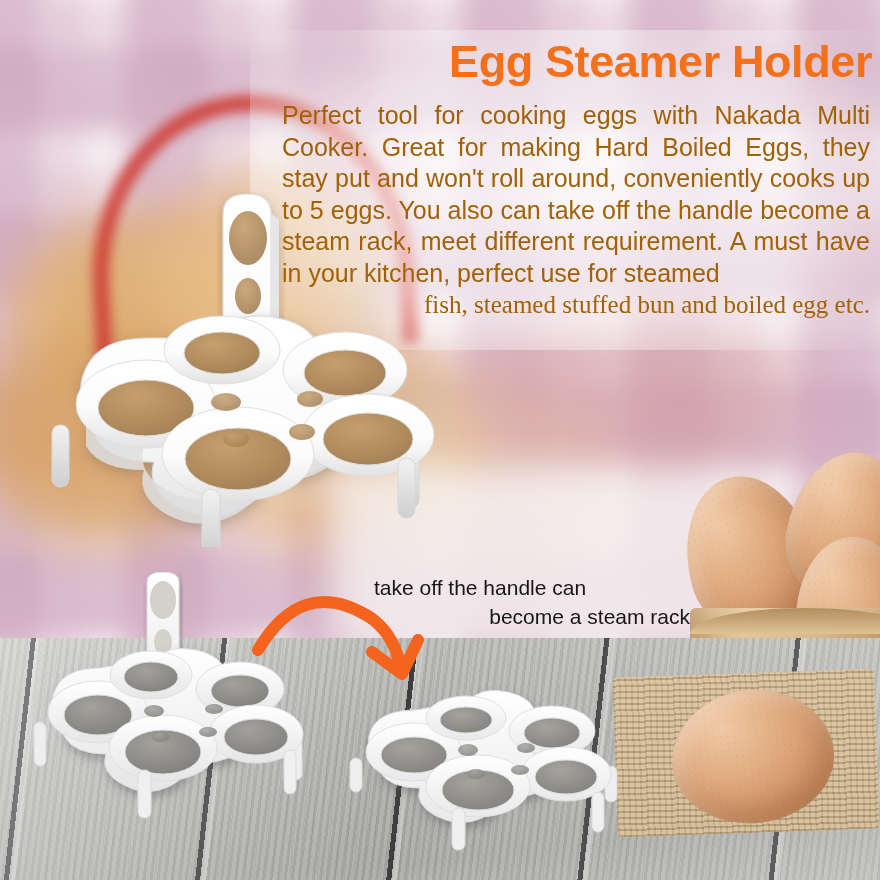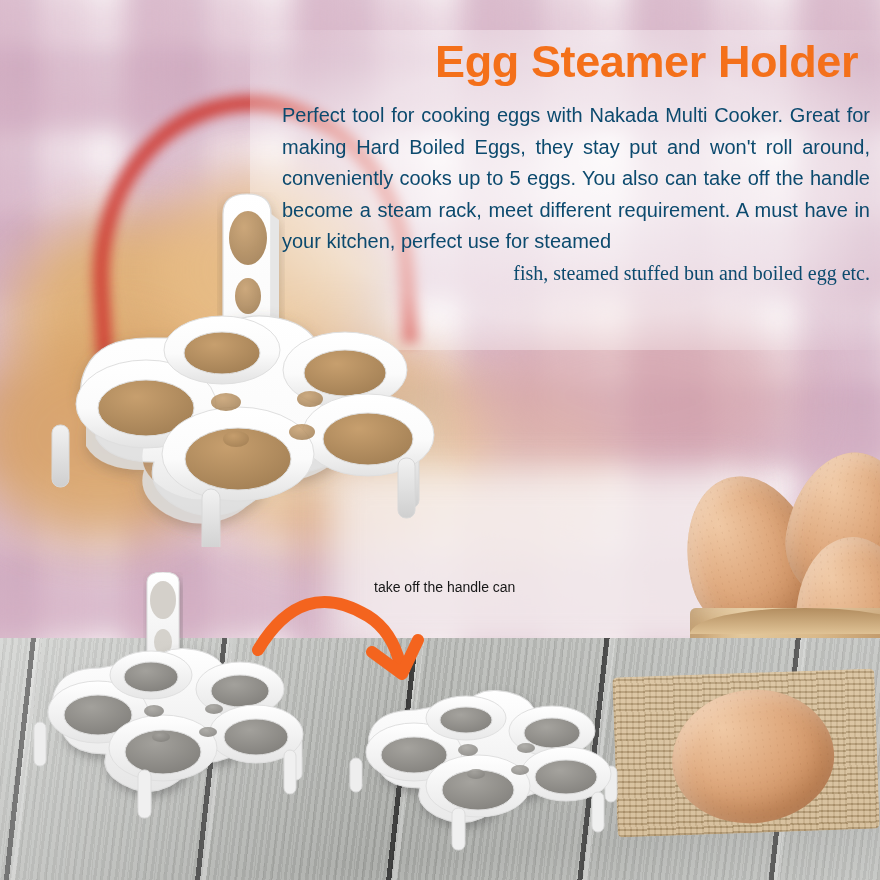--- a/index.html
+++ b/index.html
@@ -86,27 +86,27 @@
     background:linear-gradient(100deg,#c8a273 0%,#e3c89c 22%,#d9b98a 52%,#c29a6b 78%,#a9814f 100%);
     border-radius:6px 6px 48% 48%/6px 6px 40% 40%;
     box-shadow:inset 0 -18px 30px rgba(110,75,38,.32), inset 0 8px 16px rgba(255,240,215,.35);}
   .bowl-rim{position:absolute;left:0;top:0;width:100%;height:26px;
     background:linear-gradient(#b08a5c,#e0c396);border-radius:50%/100% 100% 0 0;opacity:.95;}
 
   
   .rack{position:absolute;}
 
   
-  .title{position:absolute;left:258px;top:38px;width:600px;text-align:right;
+  .title{position:absolute;left:272px;top:38px;width:600px;text-align:right;
     font-size:45px;font-weight:bold;color:#f4701a;letter-spacing:-.4px;line-height:1.05;}
   .para{position:absolute;left:282px;top:100px;width:588px;
-    font-size:20px;line-height:31.5px;color:#0c4a6e;text-align:justify;}
+    font-size:25px;line-height:31.5px;color:#a16207;text-align:justify;}
   .para .last{display:block;text-align:right;font-family:Liberation Serif, serif;}
   .caption{position:absolute;left:360px;top:573px;width:330px;
-    font-size:14px;line-height:29px;color:#171717;text-align:right;}
+    font-size:21px;line-height:29px;color:#171717;text-align:right;}
   .caption .l1{display:block;text-align:left;padding-left:14px;}
   .caption .l2{display:block;text-align:right;}
 
   .arrow{position:absolute;left:250px;top:578px;width:175px;height:105px;}
 </style>
 </head>
 <body>
 
 <div id="page">
 
@@ -369,15 +369,16 @@
 
   <div class="title">Egg Steamer Holder</div>
 
   <div class="para">
     <span>Perfect tool for cooking eggs with Nakada Multi Cooker. Great for making Hard Boiled Eggs, they stay put and won't roll around, conveniently cooks up to 5 eggs. You also can take off the handle become a steam rack, meet different requirement. A must have in your kitchen, perfect use for steamed</span>
     <span class="last">fish, steamed stuffed bun and boiled egg etc.</span>
   </div>
 
   <div class="caption">
     <span class="l1">take off the handle can</span>
+    <span class="l2">become a steam rack</span>
   </div>
 
 </div>
 
 </body></html>

